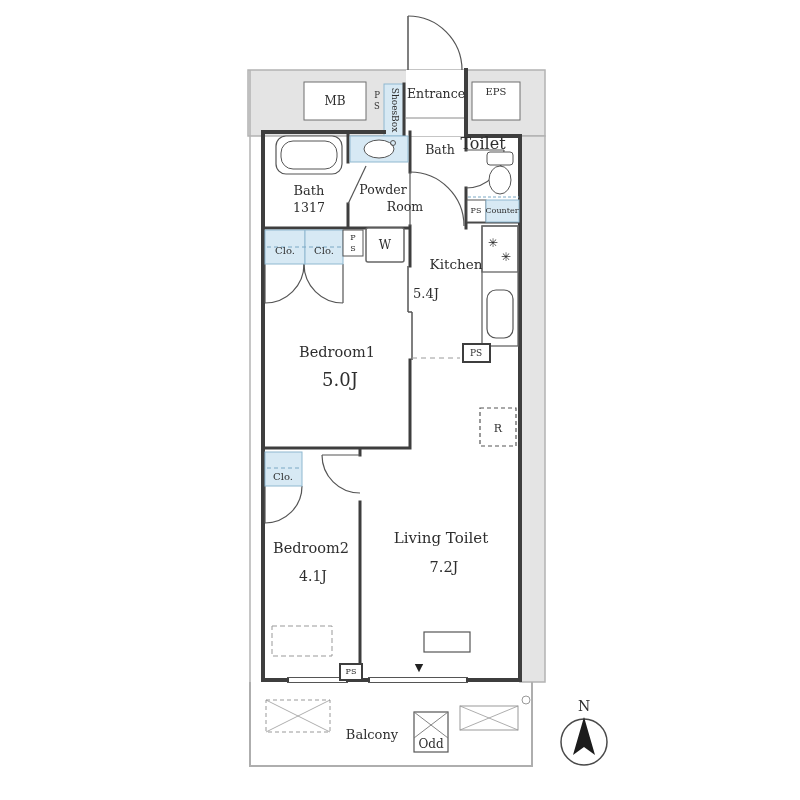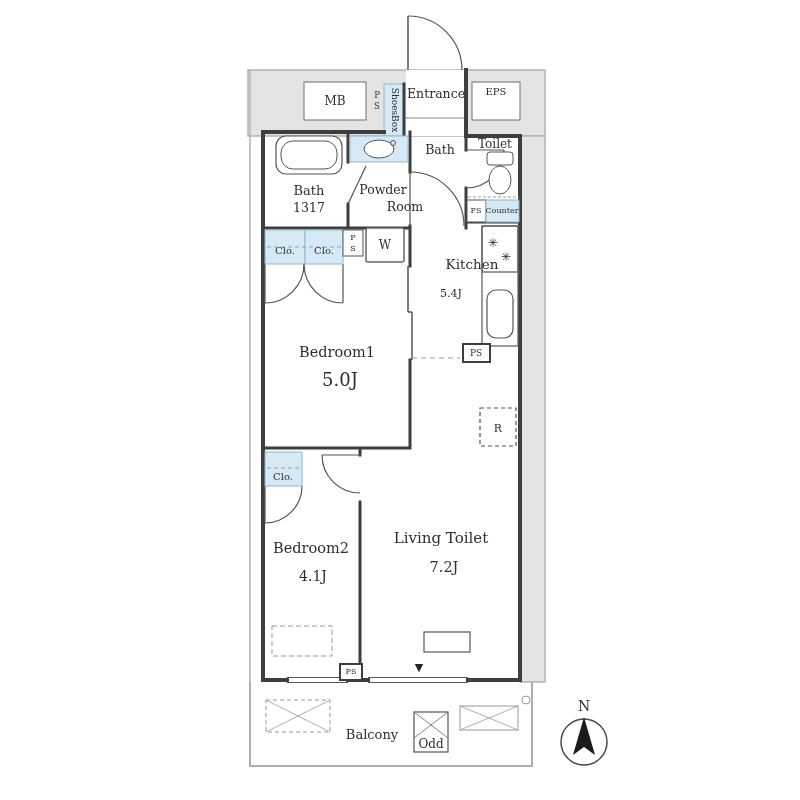--- a/index.html
+++ b/index.html
@@ -98,34 +98,34 @@
   <polygon points="584,717 573,755 584,747 595,755" fill="#1c1c1c"></polygon>
 </svg>
 
 <div class="lbl" style="left:335px;top:101px;font-size:12px">MB</div>
 <div class="lbl" style="left:377px;top:95px;font-size:8.5px">P</div>
 <div class="lbl" style="left:377px;top:106px;font-size:8.5px">S</div>
 <div class="lbl rot" style="left:394px;top:110px;font-size:9px">ShoesBox</div>
 <div class="lbl" style="left:436px;top:94px;font-size:12.5px">Entrance</div>
 <div class="lbl" style="left:496px;top:92px;font-size:10px">EPS</div>
 <div class="lbl" style="left:440px;top:150px;font-size:12.5px">Bath</div>
-<div class="lbl" style="left:495px;top:144px;font-size:12px">Toilet</div>
+<div class="lbl" style="left:483px;top:144px;font-size:16px">Toilet</div>
 <div class="lbl" style="left:476px;top:211px;font-size:8px">PS</div>
 <div class="lbl" style="left:502px;top:211px;font-size:8px">Counter</div>
 <div class="lbl" style="left:309px;top:190px;font-size:13px">Bath</div>
 <div class="lbl" style="left:309px;top:208px;font-size:12.5px">1317</div>
 <div class="lbl" style="left:383px;top:190px;font-size:12.5px">Powder</div>
 <div class="lbl" style="left:405px;top:207px;font-size:12.5px">Room</div>
 <div class="lbl" style="left:385px;top:245px;font-size:12px">W</div>
 <div class="lbl" style="left:285px;top:251px;font-size:10px">Clo.</div>
 <div class="lbl" style="left:324px;top:251px;font-size:10px">Clo.</div>
 <div class="lbl" style="left:353px;top:238px;font-size:8px">P</div>
 <div class="lbl" style="left:353px;top:249px;font-size:8px">S</div>
-<div class="lbl" style="left:472px;top:265px;font-size:13.5px">Kitchen</div>
-<div class="lbl" style="left:451px;top:293px;font-size:11px">5.4J</div>
+<div class="lbl" style="left:456px;top:265px;font-size:13.5px">Kitchen</div>
+<div class="lbl" style="left:426px;top:293px;font-size:13px">5.4J</div>
 <div class="lbl" style="left:476px;top:353px;font-size:9px">PS</div>
 <div class="lbl" style="left:337px;top:352px;font-size:14.5px">Bedroom1</div>
 <div class="lbl" style="left:340px;top:380px;font-size:18px">5.0J</div>
 <div class="lbl" style="left:283px;top:477px;font-size:10px">Clo.</div>
 <div class="lbl" style="left:311px;top:548px;font-size:14.5px">Bedroom2</div>
 <div class="lbl" style="left:313px;top:576px;font-size:14px">4.1J</div>
 <div class="lbl" style="left:441px;top:538px;font-size:15px">Living Toilet</div>
 <div class="lbl" style="left:444px;top:567px;font-size:14.5px">7.2J</div>
 <div class="lbl" style="left:498px;top:428px;font-size:11px">R</div>
 <div class="lbl" style="left:351px;top:672px;font-size:8px">PS</div>

